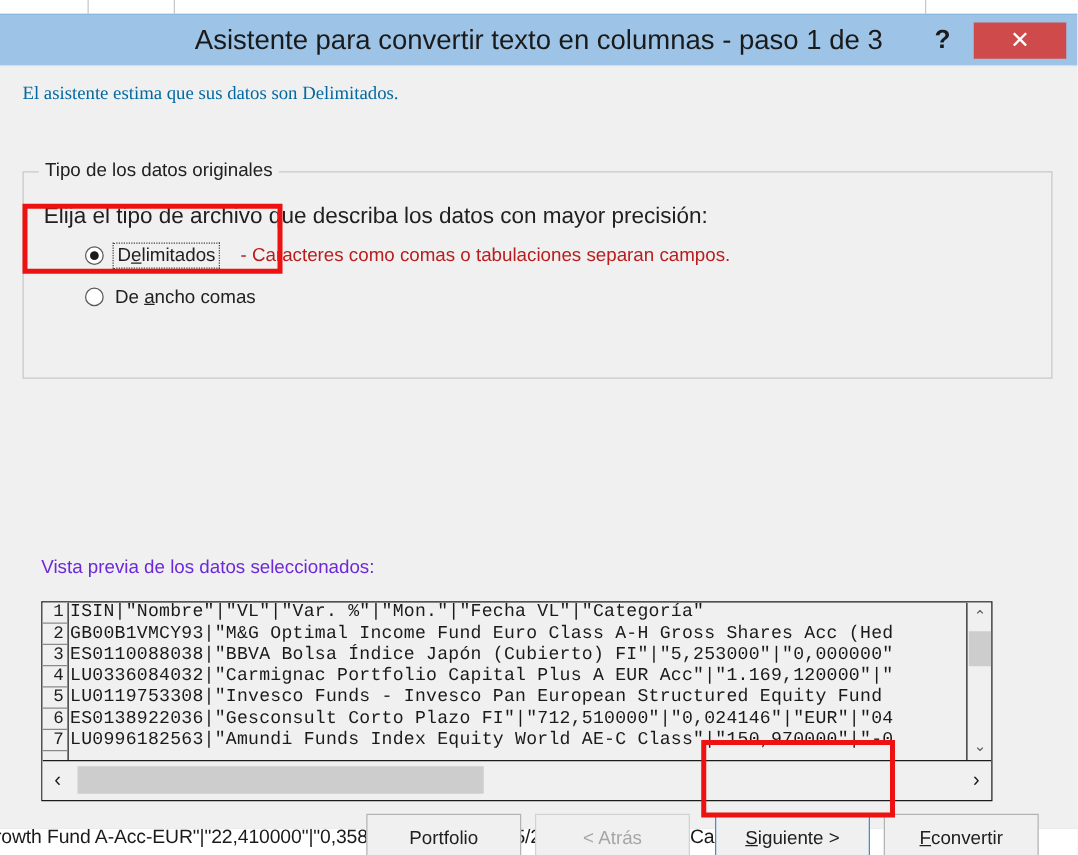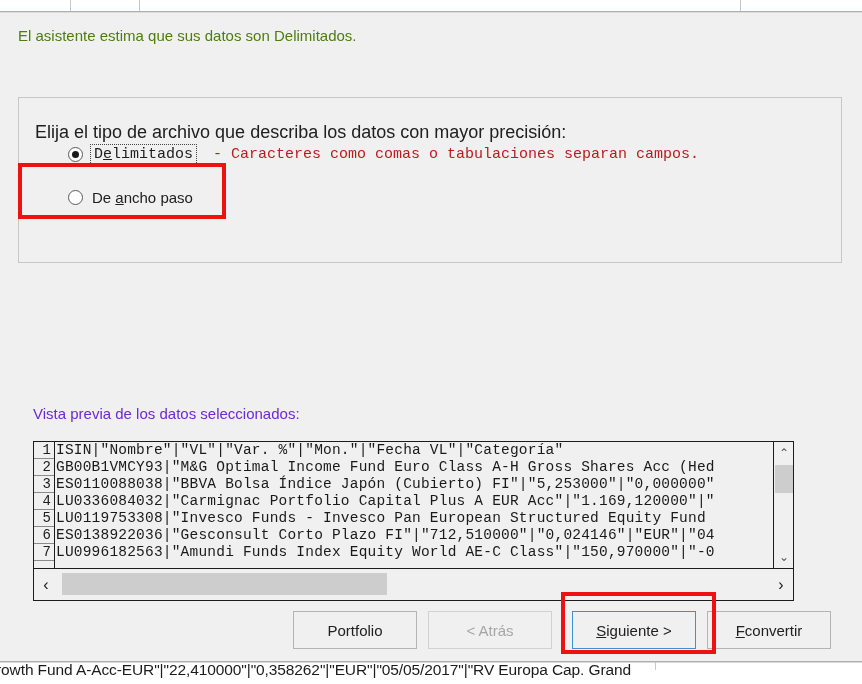--- a/index.html
+++ b/index.html
@@ -77,22 +77,23 @@
 
   
   #client {
     position: relative;
     width: 100%; height: 611px;
     background: #f0f0f0;
     border-top: 1px solid #dcdcdc;
   }
   .body-line {
     position: absolute;
-    font-size: 15px; color: #4d7c0f;
+    font-size: 15px; color: #0369a1;
     white-space: nowrap;
+    font-family: Liberation Serif, serif;
   }
   #intro-line-1 { left: 18px; top: 14px; }
   #intro-line-2 { left: 18px; top: 46px; }
 
   
   #group-box {
     position: absolute; left: 18px; top: 84px;
     width: 824px; height: 166px;
     border: 1px solid #c8c8c8;
   }
@@ -103,21 +104,21 @@
   }
   #group-instruction {
     position: absolute; left: 16px; top: 24px;
     font-size: 18px; color: #202020; white-space: nowrap;
   }
   .radio-row {
     position: absolute; left: 16px;
     display: flex; align-items: center;
     white-space: nowrap;
   }
-  #radio-row-delim { top: 48px; font-family: Liberation Mono, monospace; }
+  #radio-row-delim { top: 58px; }
   #radio-row-fixed { top: 91px; }
 
   .radio-outer {
     width: 15px; height: 15px;
     border-radius: 50%;
     border: 1px solid #5a5a5a;
     background: #ffffff;
     margin-left: 33px; margin-right: 9px;
     position: relative; flex: none;
   }
@@ -261,37 +262,43 @@
     <div class="vline" style="left:740px;"></div>
   </div>
   <div id="excel-bottom-strip">
     <div id="excel-bottom-text">rowth Fund A-Acc-EUR"|"22,410000"|"0,358262"|"EUR"|"05/05/2017"|"RV Europa Cap. Grand</div>
   </div>
   <div id="excel-bottom-cellline"></div>
 </div>
 
 <div id="dialog">
 
+  <div id="titlebar" style="background: rgb(157, 195, 230);">
+    <div id="title-text">Asistente para convertir texto en columnas - paso 1 de 3</div>
+    <div id="help-button">?</div>
+    <div id="close-button" style="background: rgb(207, 74, 74);">✕</div>
+  </div>
 
   <div id="client">
 
     <div class="body-line" id="intro-line-1">El asistente estima que sus datos son Delimitados.</div>
 
     <div id="group-box">
+      <div id="group-title">Tipo de los datos originales</div>
       <div id="group-instruction">Elija el tipo de archivo que describa los datos con mayor precisión:</div>
 
       <div class="radio-row" id="radio-row-delim">
         <span class="radio-outer checked"></span>
         <span class="radio-label focused"><span>D</span><span class="ul">e</span><span>limitados</span></span>
         <span class="radio-desc">- Caracteres como comas o tabulaciones separan campos.</span>
       </div>
 
       <div class="radio-row" id="radio-row-fixed">
         <span class="radio-outer"></span>
-        <span class="radio-label"><span>De </span><span class="ul">a</span><span>ncho paso</span></span>
+        <span class="radio-label"><span>De </span><span class="ul">a</span><span>ncho comas</span></span>
       </div>
     </div>
 
     <div id="preview-label">Vista previa de los datos seleccionados:</div>
 
     <div id="preview-box">
       <div id="gutter">
           <div class="gnum">1</div>
           <div class="gnum">2</div>
           <div class="gnum">3</div>

